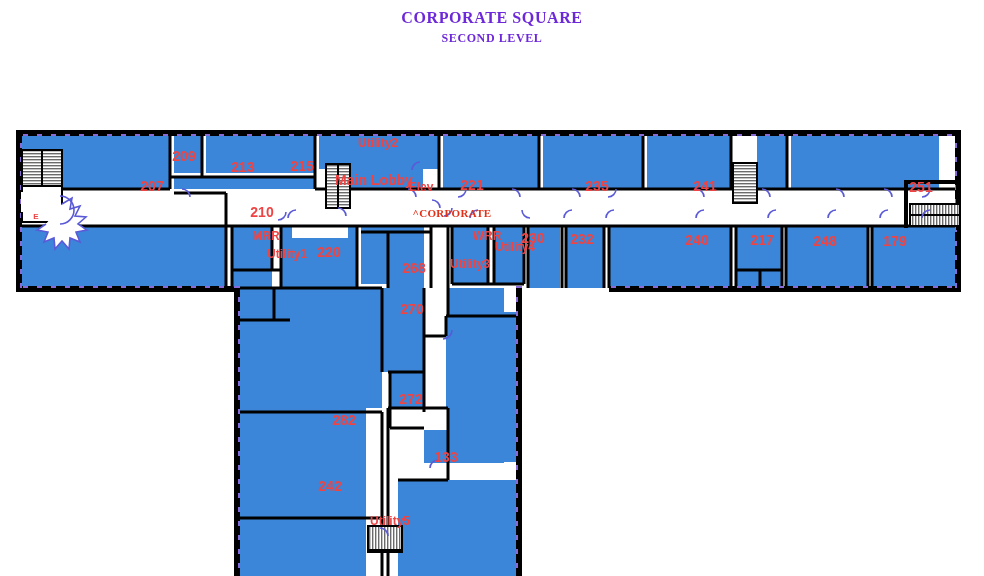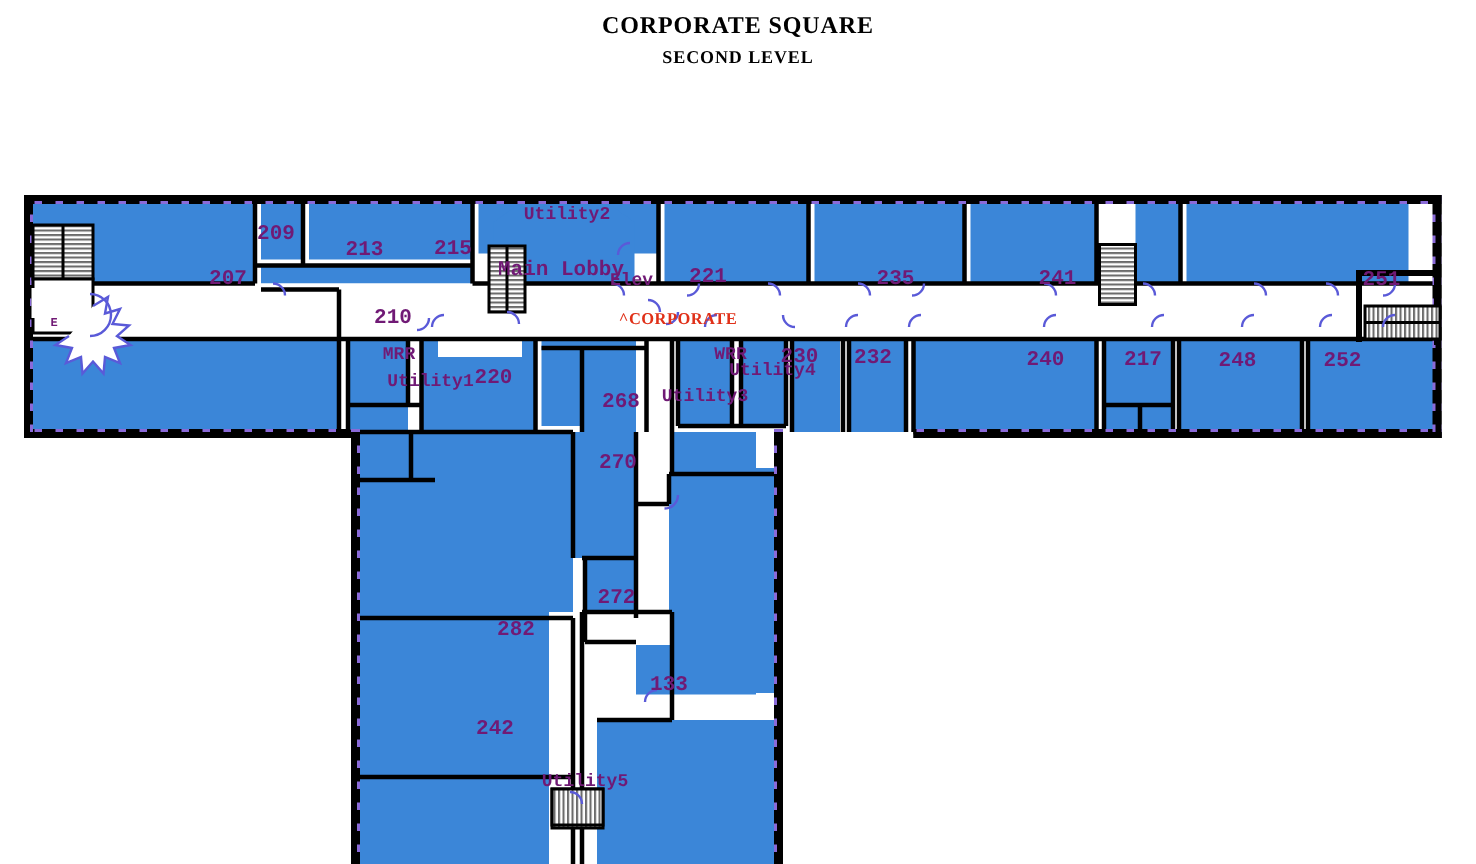--- a/index.html
+++ b/index.html
@@ -2,31 +2,31 @@
 <html><head>
 <meta charset="utf-8">
 <style>
   html,body{margin:0;padding:0;background:#ffffff;}
   body{width:984px;height:576px;overflow:hidden;
        font-family:"Liberation Sans", sans-serif;}
   #page{position:relative;width:984px;height:576px;background:#fff;}
 
   
   #title-block{position:absolute;left:0;top:8px;width:984px;text-align:center;
-     font-family:"Liberation Serif", serif;font-weight:bold;color:#000000;}
+     font-family:"Liberation Serif", serif;font-weight:bold;color:#6d28d9;}
   #title-line1{font-size:16px;letter-spacing:0.6px;line-height:20px;}
   #title-line2{font-size:12px;letter-spacing:0.6px;line-height:20px;}
 
   
   #plan-canvas{position:absolute;left:0;top:120px;width:984px;height:456px;}
   #plan-svg{display:block;}
 
   
-  .room-label{position:absolute;font-family:Liberation Mono, monospace;
-     font-weight:bold;color:#701a75;white-space:nowrap;
+  .room-label{position:absolute;font-family:Liberation Sans, sans-serif;
+     font-weight:bold;color:#ef4444;white-space:nowrap;
      transform:translate(-50%,-50%);}
   .rl-num{font-size:14px;}
   .rl-txt{font-size:12px;}
   .rl-lobby{font-size:14px;}
   .rl-tiny{font-size:8px;}
   .elev-note{position:absolute;font-family:"Liberation Serif", serif;
      font-weight:bold;font-size:11px;color:#e03018;white-space:nowrap;
      transform:translate(-50%,-50%);letter-spacing:0.3px;}
 </style>
 </head>
@@ -342,21 +342,21 @@
       <div class="room-label rl-num" style="left: 329px; top: 252px;">220</div>
       <div class="room-label rl-num" style="left: 472px; top: 185px;">221</div>
       <div class="room-label rl-num" style="left: 533px; top: 238px;">230</div>
       <div class="room-label rl-num" style="left: 582px; top: 239px;">232</div>
       <div class="room-label rl-num" style="left: 597px; top: 186px;">235</div>
       <div class="room-label rl-num" style="left: 697px; top: 240px;">240</div>
       <div class="room-label rl-num" style="left: 705px; top: 186px;">241</div>
       <div class="room-label rl-num" style="left: 762px; top: 240px;">217</div>
       <div class="room-label rl-num" style="left: 825px; top: 241px;">248</div>
       <div class="room-label rl-num" style="left: 921px; top: 187px;">251</div>
-      <div class="room-label rl-num" style="left: 895px; top: 241px;">252</div>
+      <div class="room-label rl-num" style="left: 895px; top: 241px;">179</div>
       <div class="room-label rl-num" style="left: 414px; top: 268px;">268</div>
       <div class="room-label rl-num" style="left: 412px; top: 309px;">270</div>
       <div class="room-label rl-num" style="left: 411px; top: 399px;">272</div>
       <div class="room-label rl-num" style="left: 446px; top: 457px;">133</div>
       <div class="room-label rl-num" style="left: 344px; top: 420px;">282</div>
       <div class="room-label rl-num" style="left: 330px; top: 486px;">242</div>
       <div class="room-label rl-lobby" style="left: 374px; top: 180px;">Main Lobby</div>
       <div class="room-label rl-txt" style="left: 421px; top: 187px;">Elev</div>
       <div class="room-label rl-txt" style="left: 266px; top: 236px;">MRR</div>
       <div class="room-label rl-txt" style="left: 487px; top: 236px;">WRR</div>

